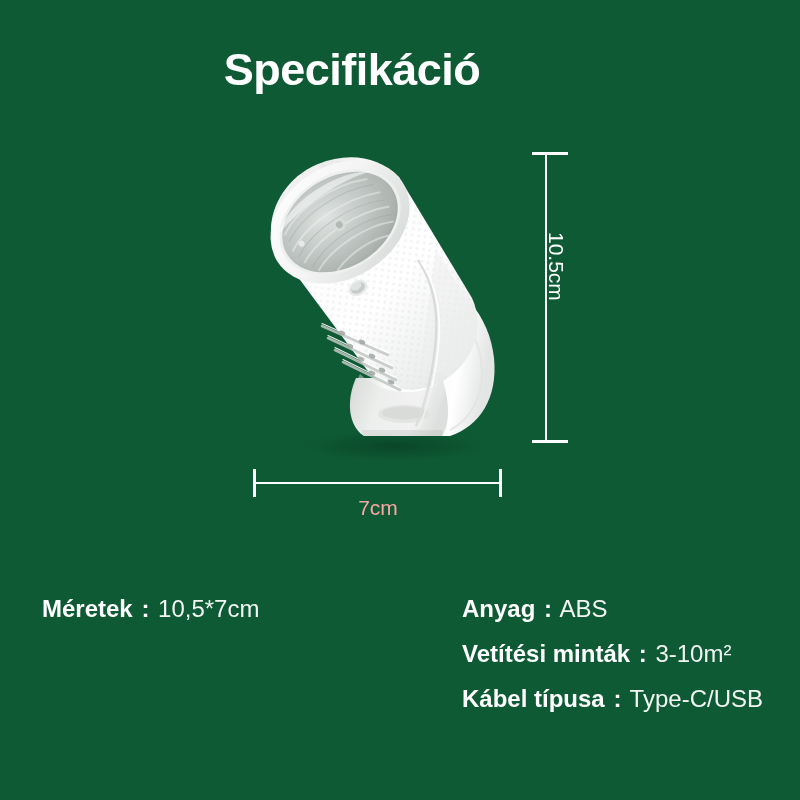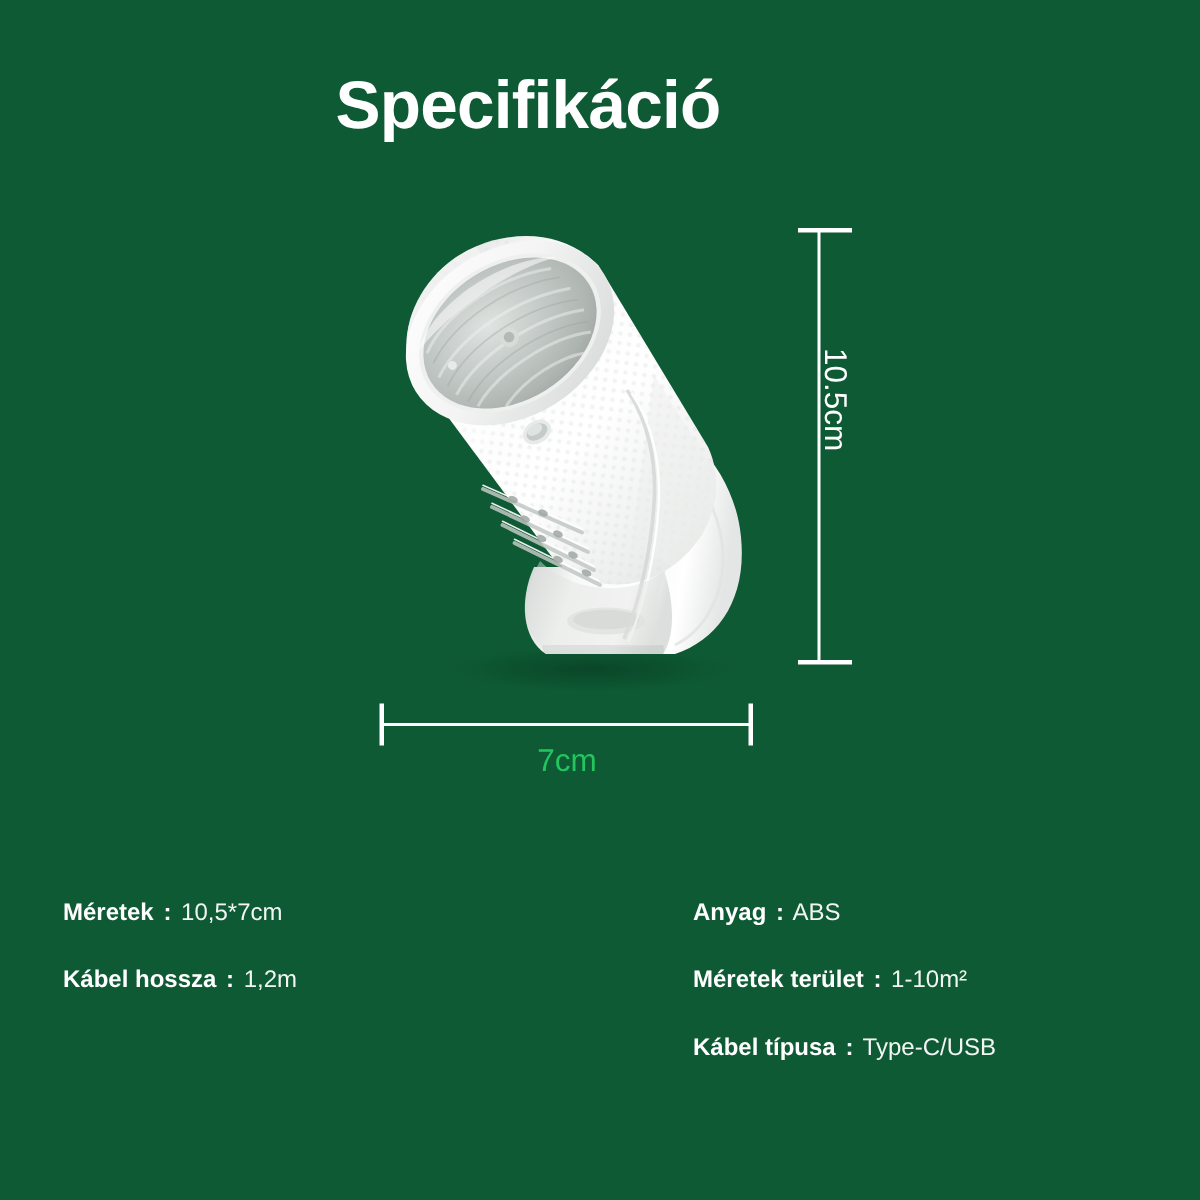--- a/index.html
+++ b/index.html
@@ -106,21 +106,21 @@
     top: 469px;
     width: 3px;
     height: 28px;
   }
   #dim-width-label {
     position: absolute;
     left: 254px;
     top: 496px;
     width: 248px;
     text-align: center;
-    color: #22c55e;
+    color: #fca5a5;
     font-size: 21px;
     line-height: 24px;
     white-space: nowrap;
   }
 
   
   #spec-table {
     position: absolute;
     left: 42px;
     top: 586px;
@@ -130,21 +130,21 @@
     position: absolute;
     top: 0;
   }
   #spec-column-left { left: 0; width: 410px; }
   #spec-column-right { left: 420px; width: 340px; }
 
   .spec-row {
     height: 45px;
     line-height: 45px;
     color: #ffffff;
-    font-size: 16px;
+    font-size: 24px;
     white-space: nowrap;
   }
   .spec-label {
     font-weight: bold;
     color: #ffffff;
   }
   .spec-sep {
     font-weight: bold;
     color: #ffffff;
     padding: 0 2px;
@@ -311,37 +311,32 @@
   <div id="dim-width-label">7cm</div>
 
   <div id="spec-table">
 
     <div id="spec-column-left" class="spec-column">
       <div class="spec-row">
         <span class="spec-label">Méretek</span>
         <span class="spec-sep">:</span>
         <span class="spec-value">10,5*7cm</span>
       </div>
-      <div class="spec-row">
-        <span class="spec-label">Kábel hossza</span>
-        <span class="spec-sep">:</span>
-        <span class="spec-value">1,2m</span>
-      </div>
     </div>
 
     <div id="spec-column-right" class="spec-column">
       <div class="spec-row">
         <span class="spec-label">Anyag</span>
         <span class="spec-sep">:</span>
         <span class="spec-value">ABS</span>
       </div>
       <div class="spec-row">
-        <span class="spec-label">Méretek terület</span>
+        <span class="spec-label">Vetítési minták</span>
         <span class="spec-sep">:</span>
-        <span class="spec-value">1-10m²</span>
+        <span class="spec-value">3-10m²</span>
       </div>
       <div class="spec-row">
         <span class="spec-label">Kábel típusa</span>
         <span class="spec-sep">:</span>
         <span class="spec-value">Type-C/USB</span>
       </div>
     </div>
 
   </div>
 

